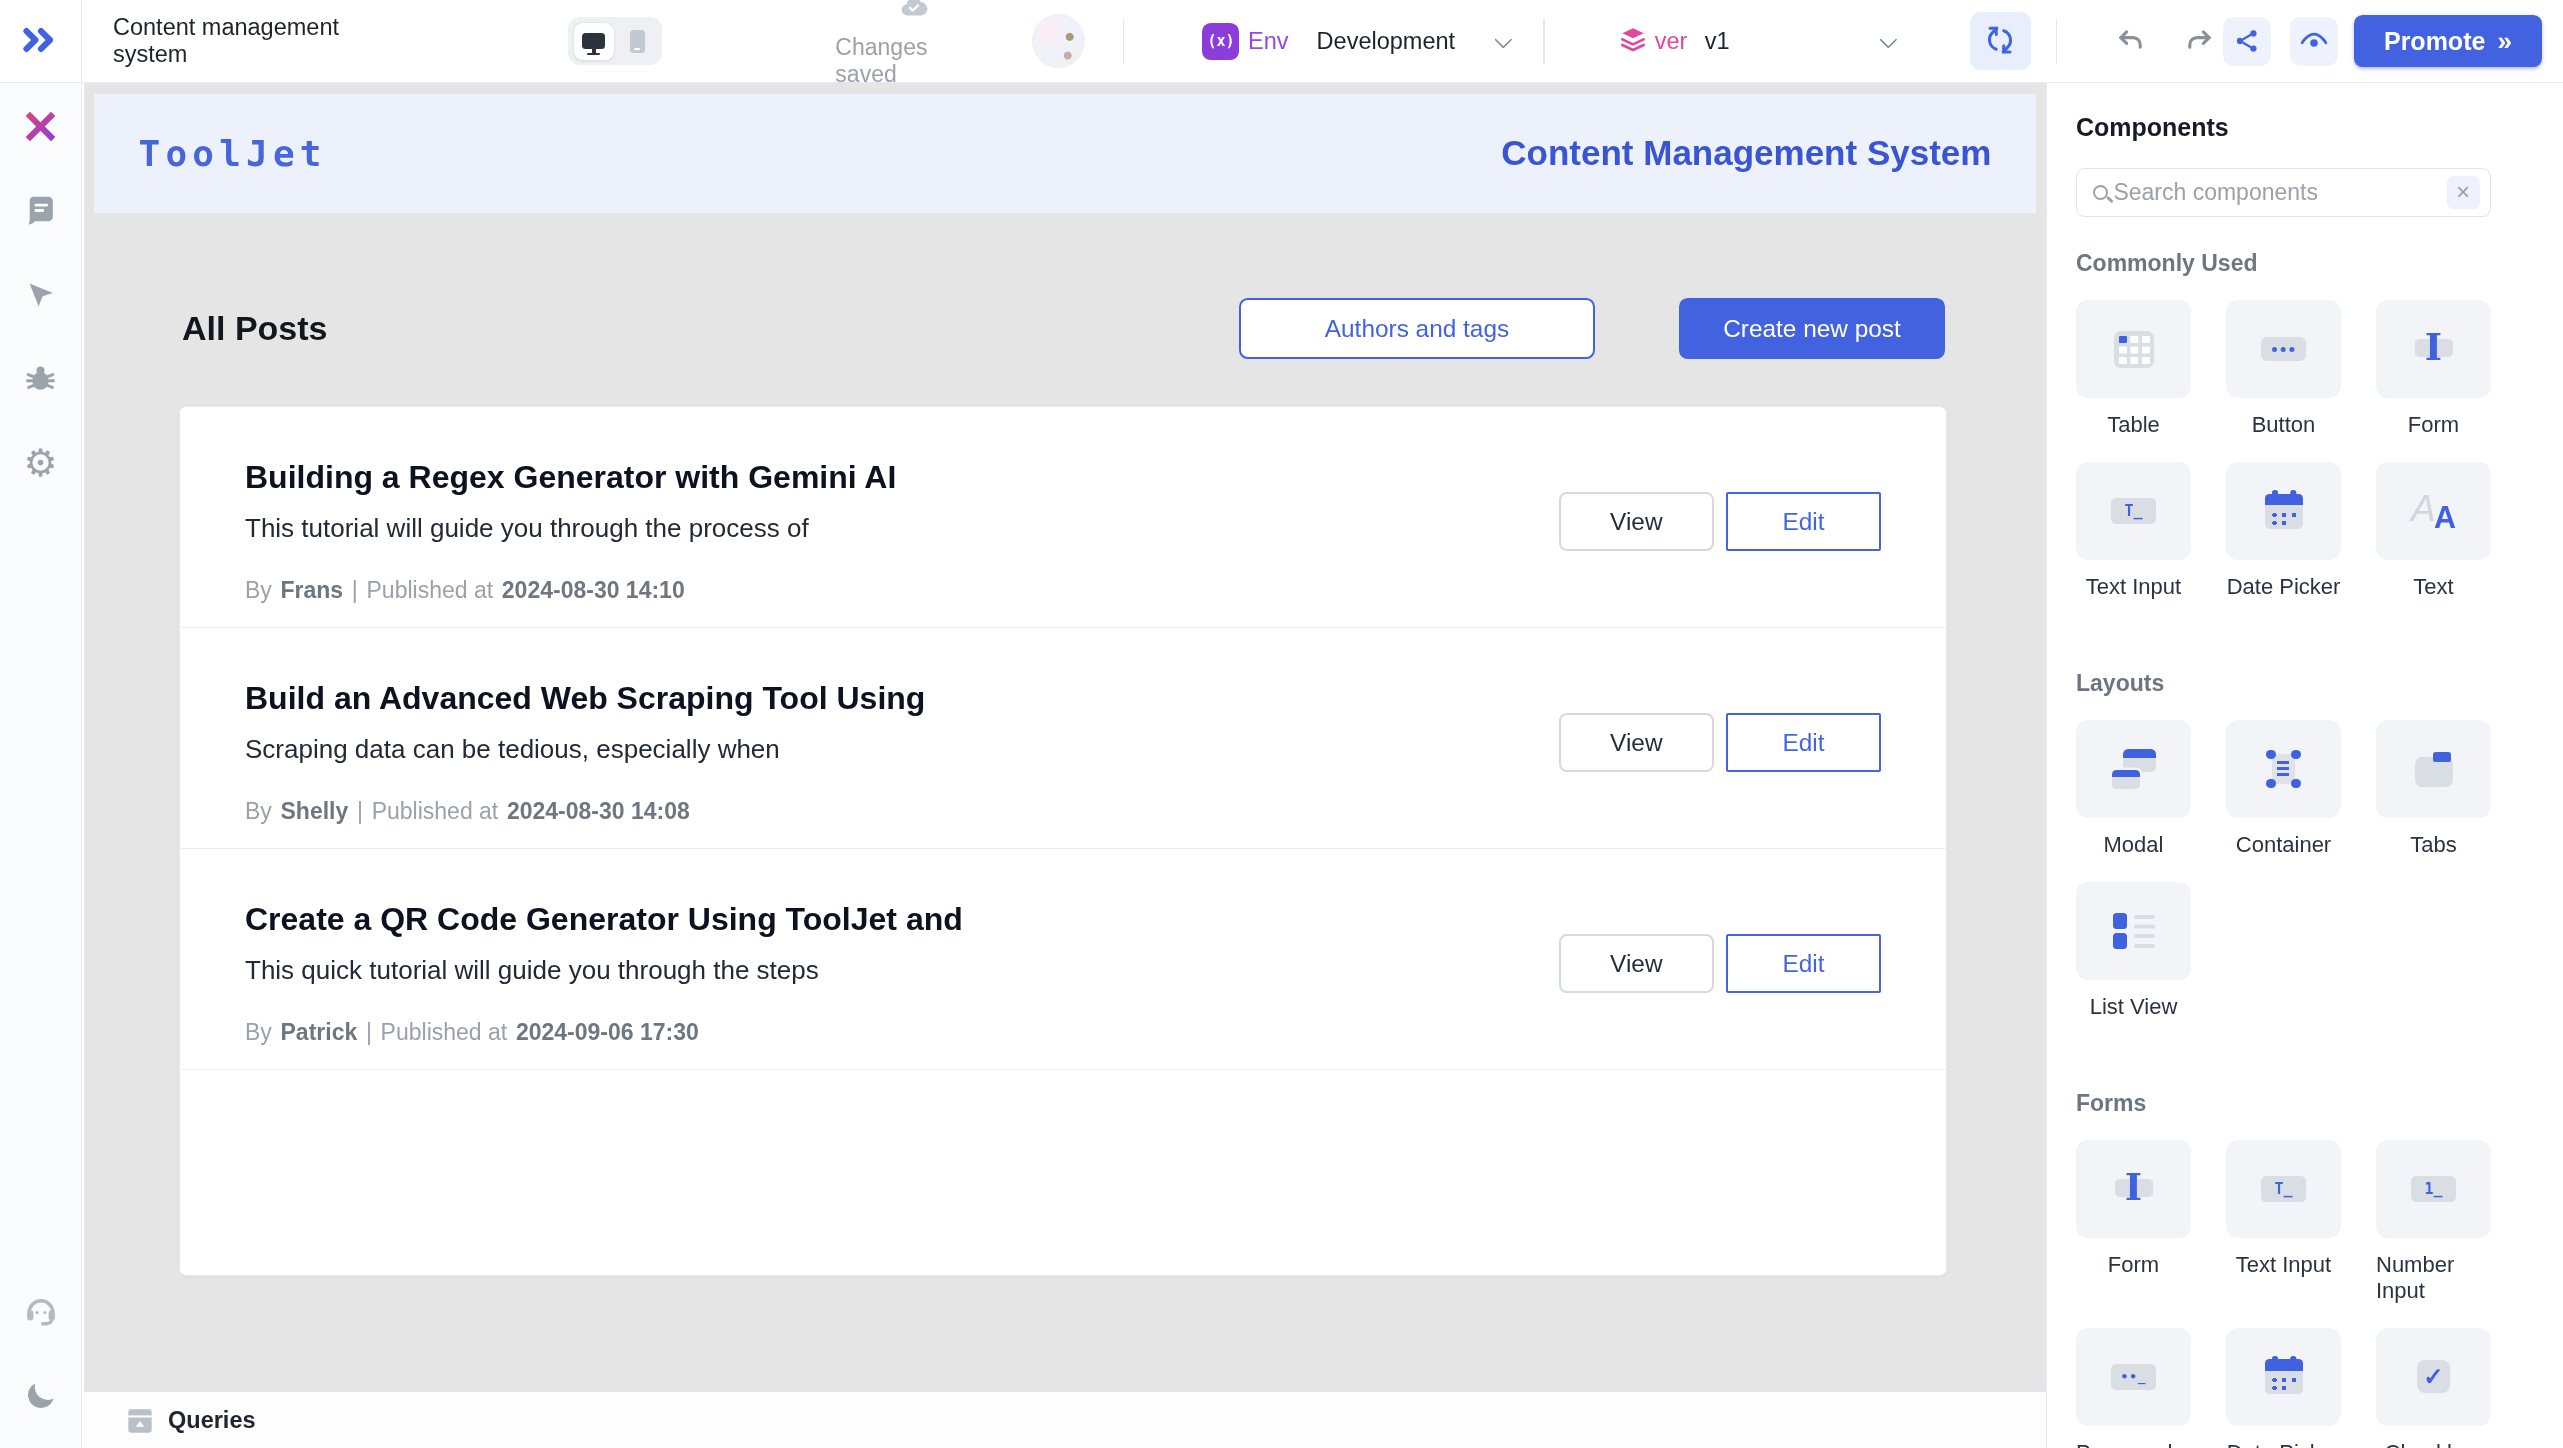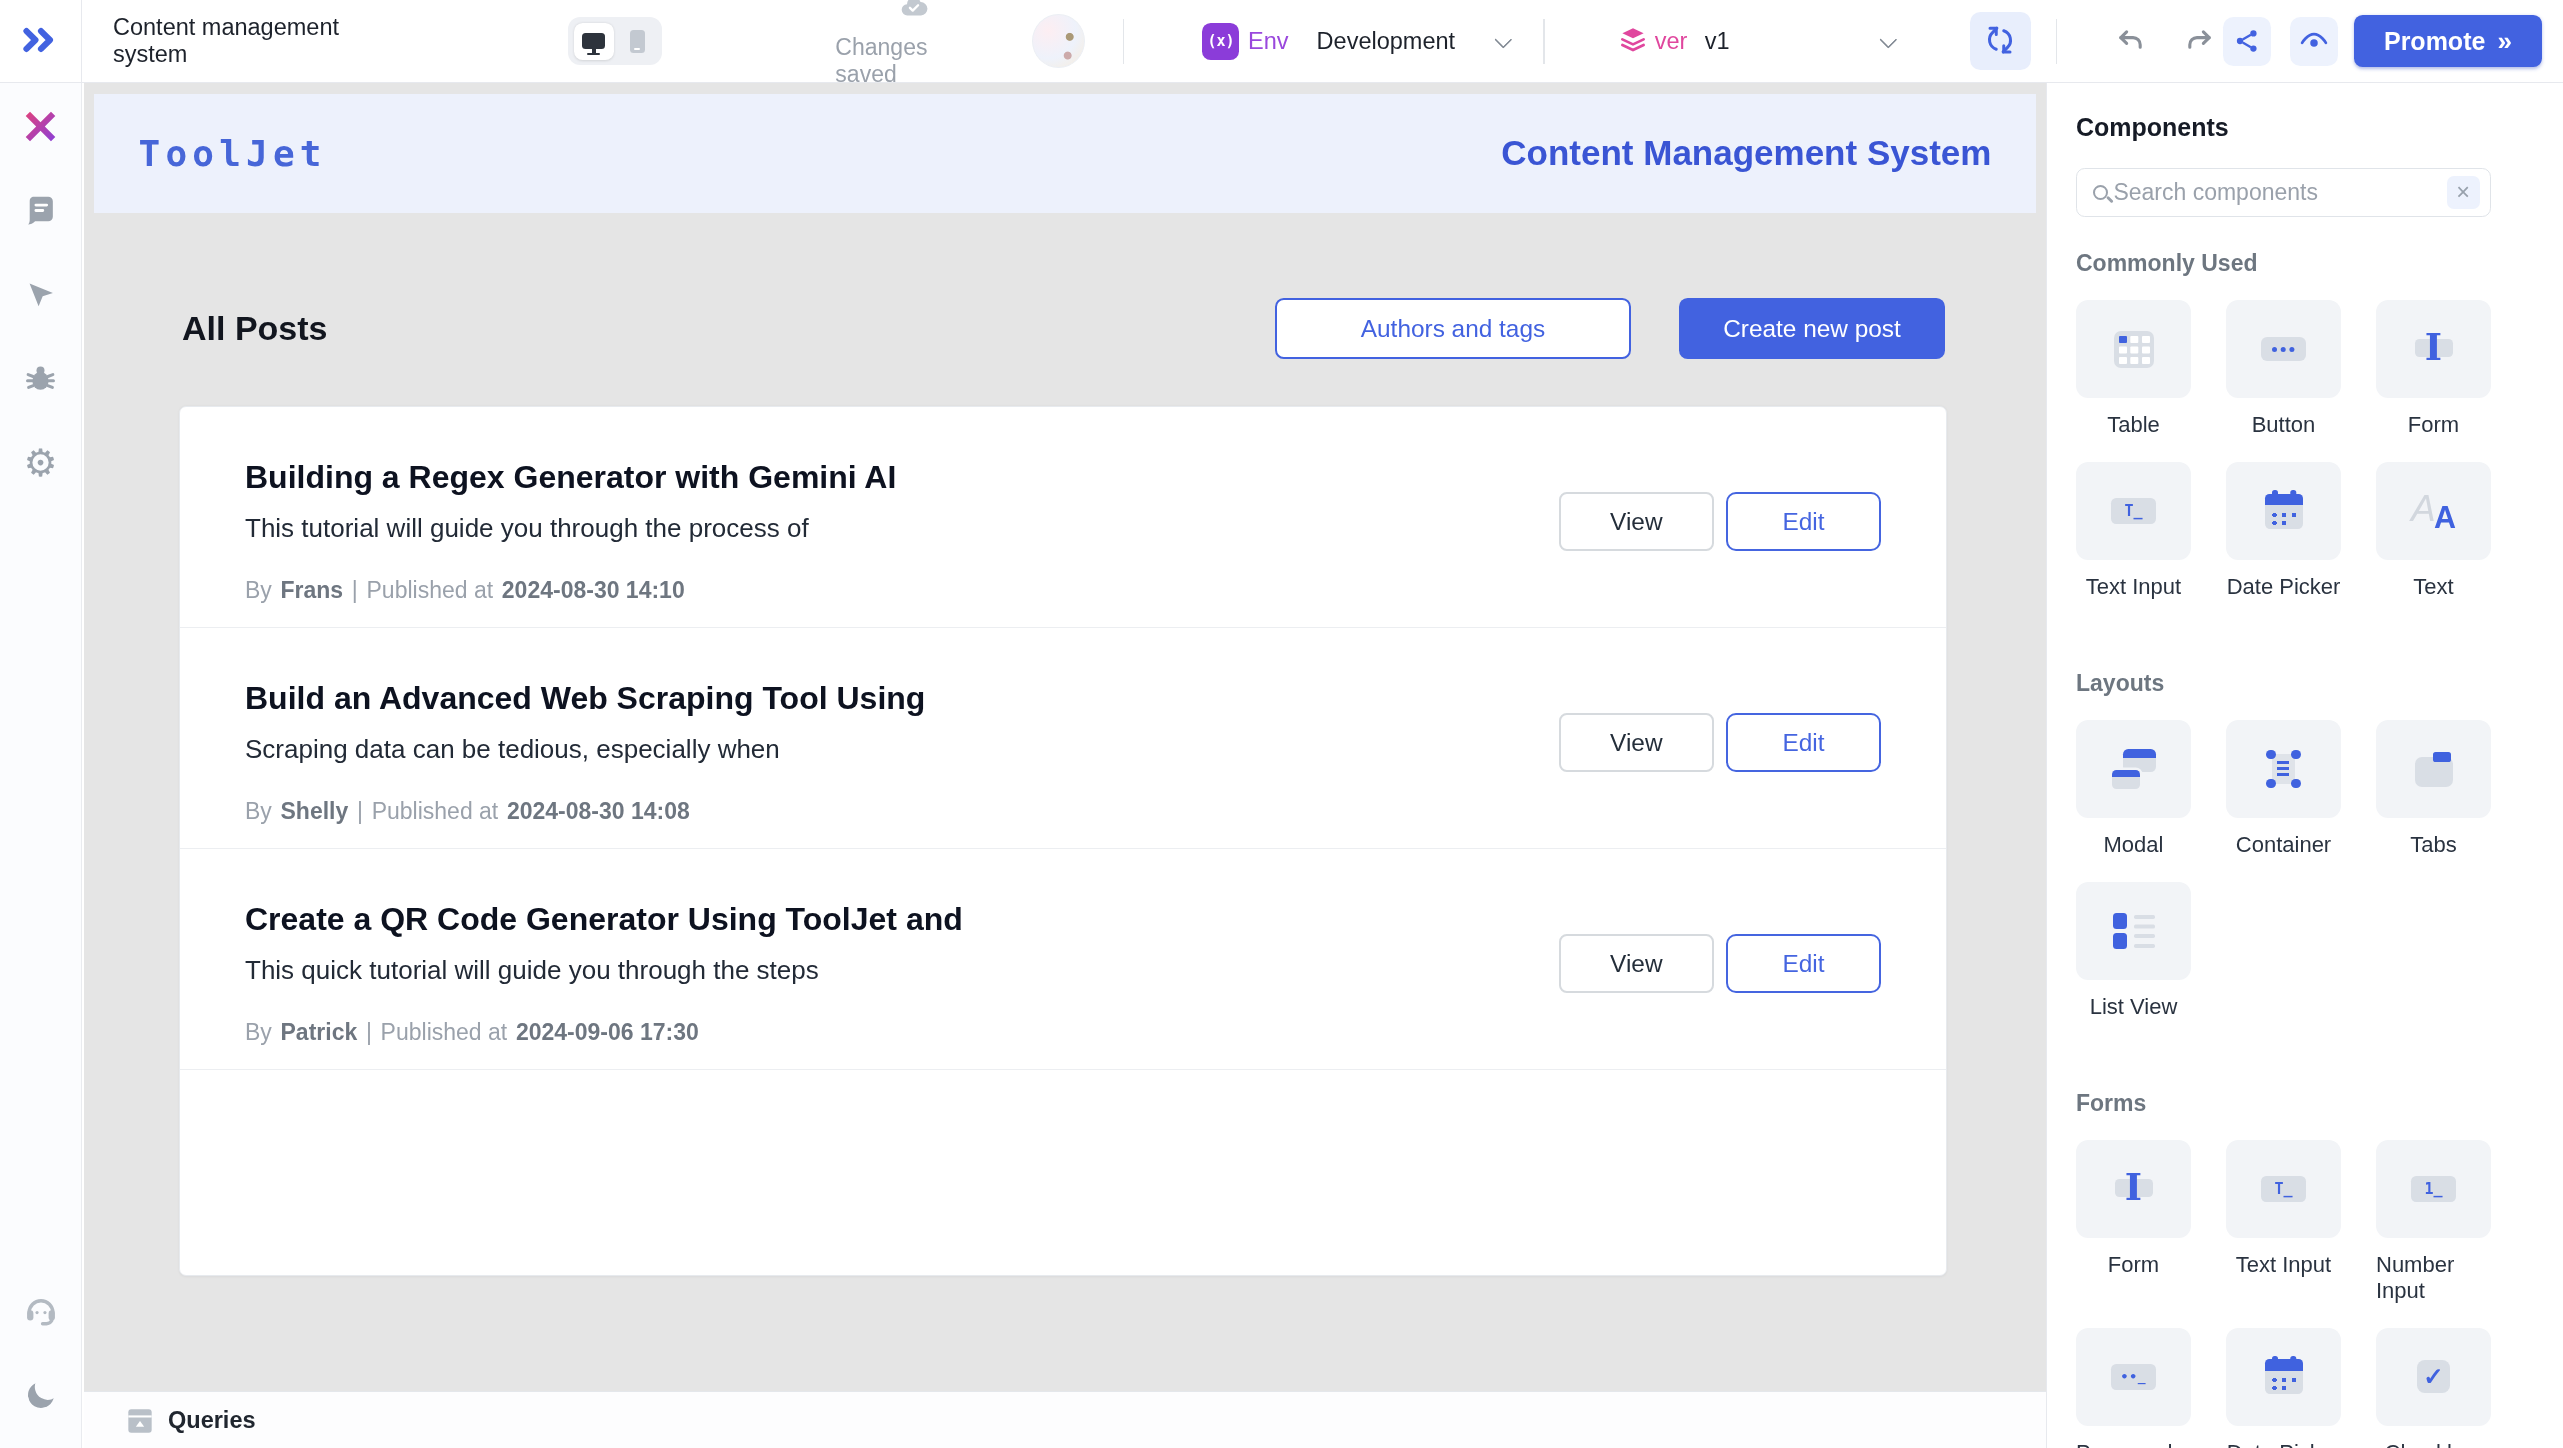--- a/index.html
+++ b/index.html
@@ -58,34 +58,34 @@
   .rail-bottom { margin-bottom:12.2px; }
 
   
   .canvas { position:absolute; top:83px; left:84px; right:517px; bottom:0; background:#e5e5e5; overflow:hidden; }
   .app-header { position:absolute; top:10.5px; left:9.6px; right:9.6px; height:119px; background:#edf1fc;
                 display:flex; align-items:center; justify-content:space-between; padding:0 45px; }
   .tj-logo { font-family:"DejaVu Sans Mono", monospace; font-weight:bold; font-size:36px; letter-spacing:5.2px; color:#4766d8; }
   .app-header-title { font-size:35px; font-weight:bold; color:#3a55d4; }
   .posts-toolbar { position:absolute; top:214px; left:98px; right:101px; height:63px; display:flex; align-items:center; }
   .section-title { font-size:34px; font-weight:bold; color:#12161f; }
-  .toolbar-actions { margin-left:auto; display:flex; gap:48px; }
+  .toolbar-actions { margin-left:auto; display:flex; gap:84px; }
   .btn { font-family:"Liberation Sans", sans-serif; border-radius:8.7px; font-size:24.4px; cursor:default; }
   .btn-outline-blue { background:#fff; border:2.6px solid #4262e0; color:#4262e0; width:356px; height:61px; }
   .btn-primary { background:#4262e0; border:none; color:#fff; width:266px; height:61px; }
   .posts-card { position:absolute; top:323px; left:95px; width:1768px; height:870px; background:#fff;
                 border:0.9px solid #e7eaee; border-radius:7px; box-shadow:0 0.9px 2.6px rgba(16,24,40,.05); overflow:hidden; }
   .post-row { position:relative; height:221px; padding:52px 65px 0; border-bottom:1.7px solid #eceef1; }
   .post-title { font-size:32px; font-weight:bold; color:#0d1220; }
   .post-excerpt { margin-top:17.4px; font-size:26px; color:#222a36; }
   .post-meta { margin-top:33px; font-size:23px; color:#9aa1ab; display:flex; gap:8.7px; align-items:baseline; }
   .meta-strong { color:#6e7680; font-weight:bold; }
   .post-actions { position:absolute; top:85px; right:65px; display:flex; gap:12.2px; }
   .btn-view { width:155px; height:59px; background:#fff; border:2.2px solid #d6dade; color:#242e3a; font-size:24.4px; border-radius:7.8px; }
-  .btn-edit { width:155px; height:59px; background:#fff; border:2.6px solid #4565e0; color:#4565e0; font-size:24.4px; border-radius:10px; }
+  .btn-edit { width:155px; height:59px; background:#fff; border:2.6px solid #4565e0; color:#4565e0; font-size:24.4px; border-radius:2px; }
   .queries-bar { position:absolute; left:0; right:0; bottom:0; height:58px; background:#fdfdfe; border-top:1.7px solid #e4e7eb;
                  display:flex; align-items:center; padding-left:42px; gap:14px; }
   .queries-label { font-size:23.5px; font-weight:bold; color:#20262f; }
 
   
   .cpanel { position:absolute; top:83px; right:0; bottom:0; width:517px; background:#fff; border-left:1.7px solid #e7e9ee;
             padding:30px 73px 0 29px; overflow:hidden; z-index:25; }
   .cpanel-title { font-size:25px; font-weight:bold; color:#161b26; }
   .search-box { margin-top:26px; width:415px; height:49px; border:1.7px solid #e0e4e9; border-radius:8.7px;
                 display:flex; align-items:center; padding:0 10.5px 0 15.7px; gap:5px; background:#fff; }

